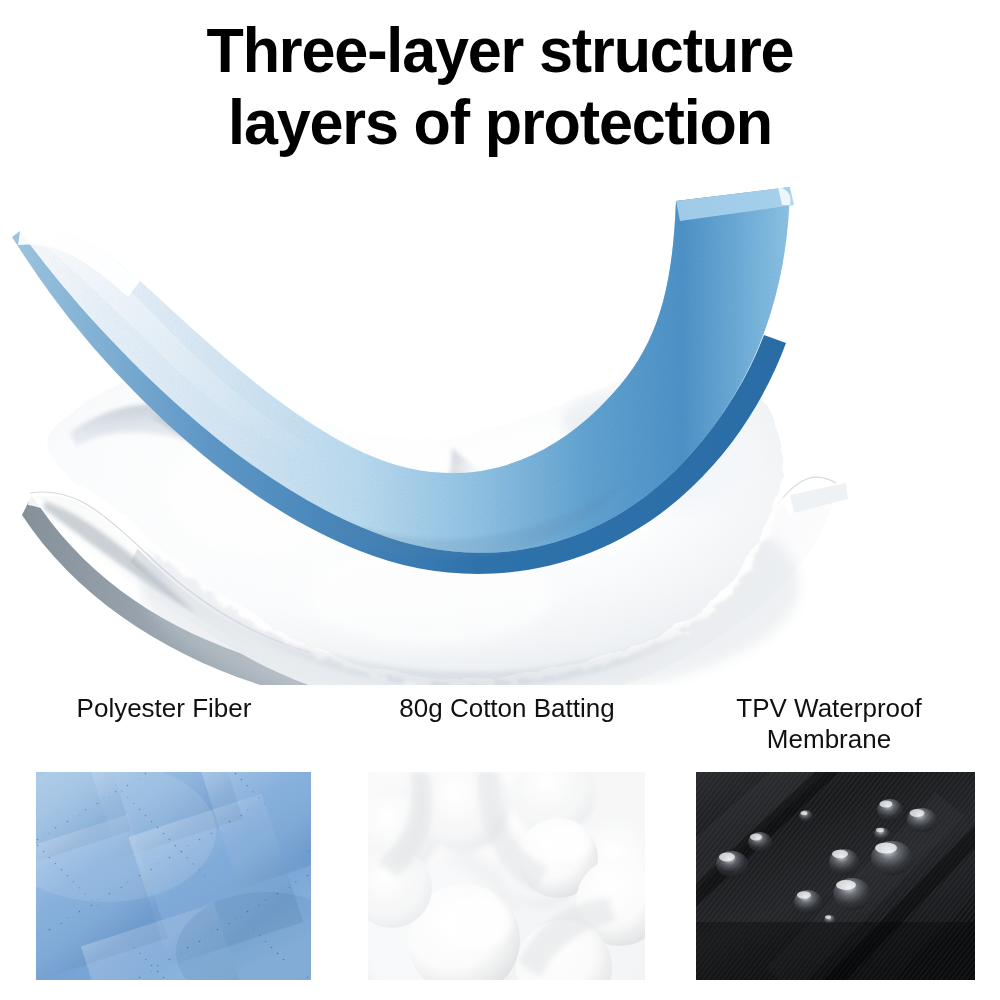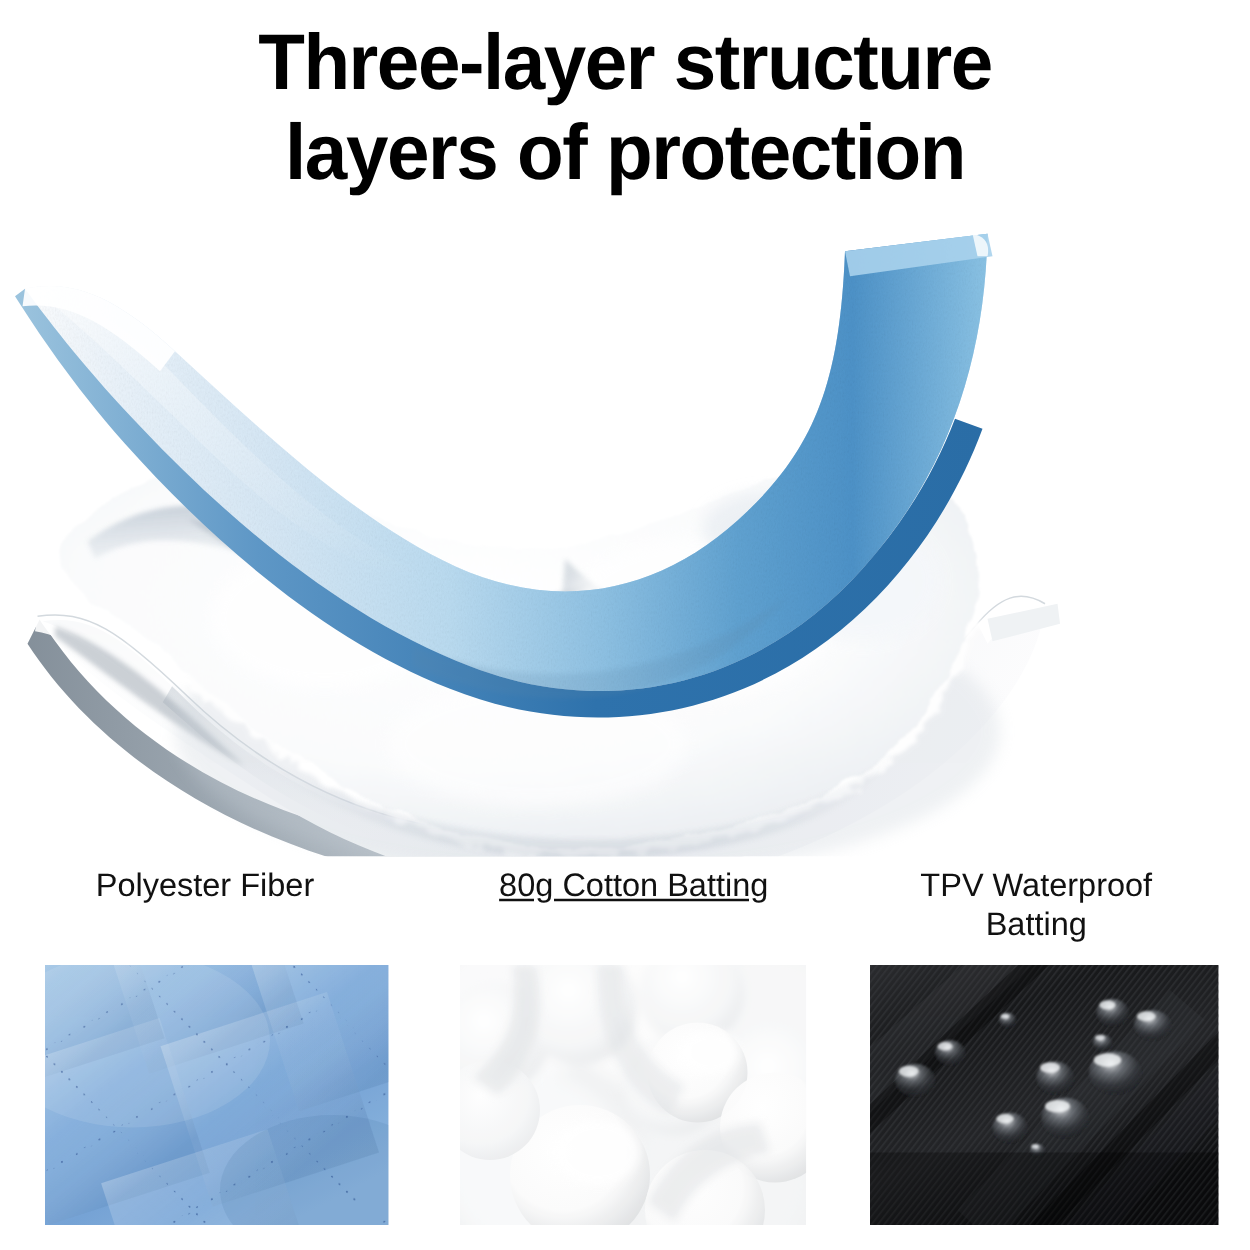--- a/index.html
+++ b/index.html
@@ -52,21 +52,21 @@
     position:absolute;
     top:0;
     text-align:center;
     font-size:26px;
     line-height:31px;
     color:#111111;
     font-family:"Liberation Sans", sans-serif;
     font-weight:400;
   }
   .caption.c0 { left:18px;  width:292px; }
-  .caption.c1 { left:364px; width:286px;text-decoration:underline; }
+  .caption.c1 { left:364px; width:286px; }
   .caption.c2 { left:684px; width:290px; }
 
   
   .swatches {
     position:absolute;
     left:0; top:772px;
     width:1000px; height:210px;
   }
   .swatch {
     position:absolute;
@@ -286,21 +286,21 @@
       </g>
     </svg>
   </div>
 
   <div class="captions">
     <div class="caption c0">Polyester Fiber</div>
     <div class="caption c1">80g Cotton Batting</div>
     <div class="caption c2">
       <span>TPV Waterproof</span>
       <br>
-      <span>Batting</span>
+      <span>Membrane</span>
     </div>
   </div>
 
   <div class="swatches">
 
     <div class="swatch s0">
       <svg viewBox="0 0 275 208" preserveAspectRatio="none" xmlns="http://www.w3.org/2000/svg">
         <defs>
           <linearGradient id="qBlue" x1="0" y1="0" x2="0.7" y2="1">
             <stop offset="0" stop-color="#9CC2E4"></stop>

